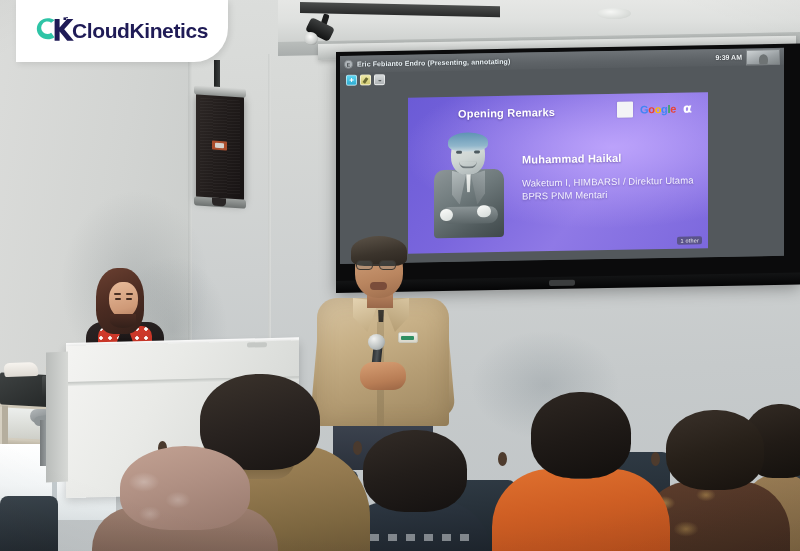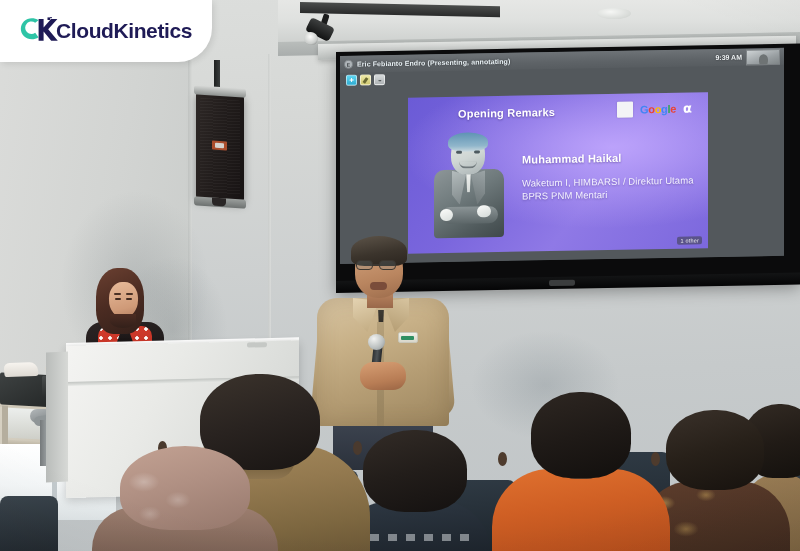--- a/index.html
+++ b/index.html
@@ -641,21 +641,21 @@
   #seat1{ left:266px; top:470px; width:92px; height:81px; }
   #seat2{ left:452px; top:480px; width:64px; height:71px; }
   #seat3{ left:600px; top:452px; width:70px; height:99px; }
   #seat4{ left:770px; top:440px; width:30px; height:111px;
           background:linear-gradient(175deg,#38424b,#222a31); }
   #seat5{ left:0px; top:496px; width:58px; height:55px;
           background:linear-gradient(175deg,#3a444c,#232a30); }
 
   
   .ck-badge{
-    position:absolute; left:0; top:0; width:212px; height:62px;
+    position:absolute; left:16px; top:0; width:212px; height:62px;
     background:#ffffff;
     border-bottom-right-radius:34px;
     display:flex; align-items:center; padding-left:18px;
     box-shadow:2px 2px 6px rgba(0,0,0,.10);
     z-index:40;
   }
   .ck-mark{ position:relative; width:40px; height:28px; flex:0 0 auto; }
   .ck-wordmark{
     font-size:21px; font-weight:bold; color:#1f1b56; letter-spacing:-.4px;
     line-height:22px; margin-left:-2px;

